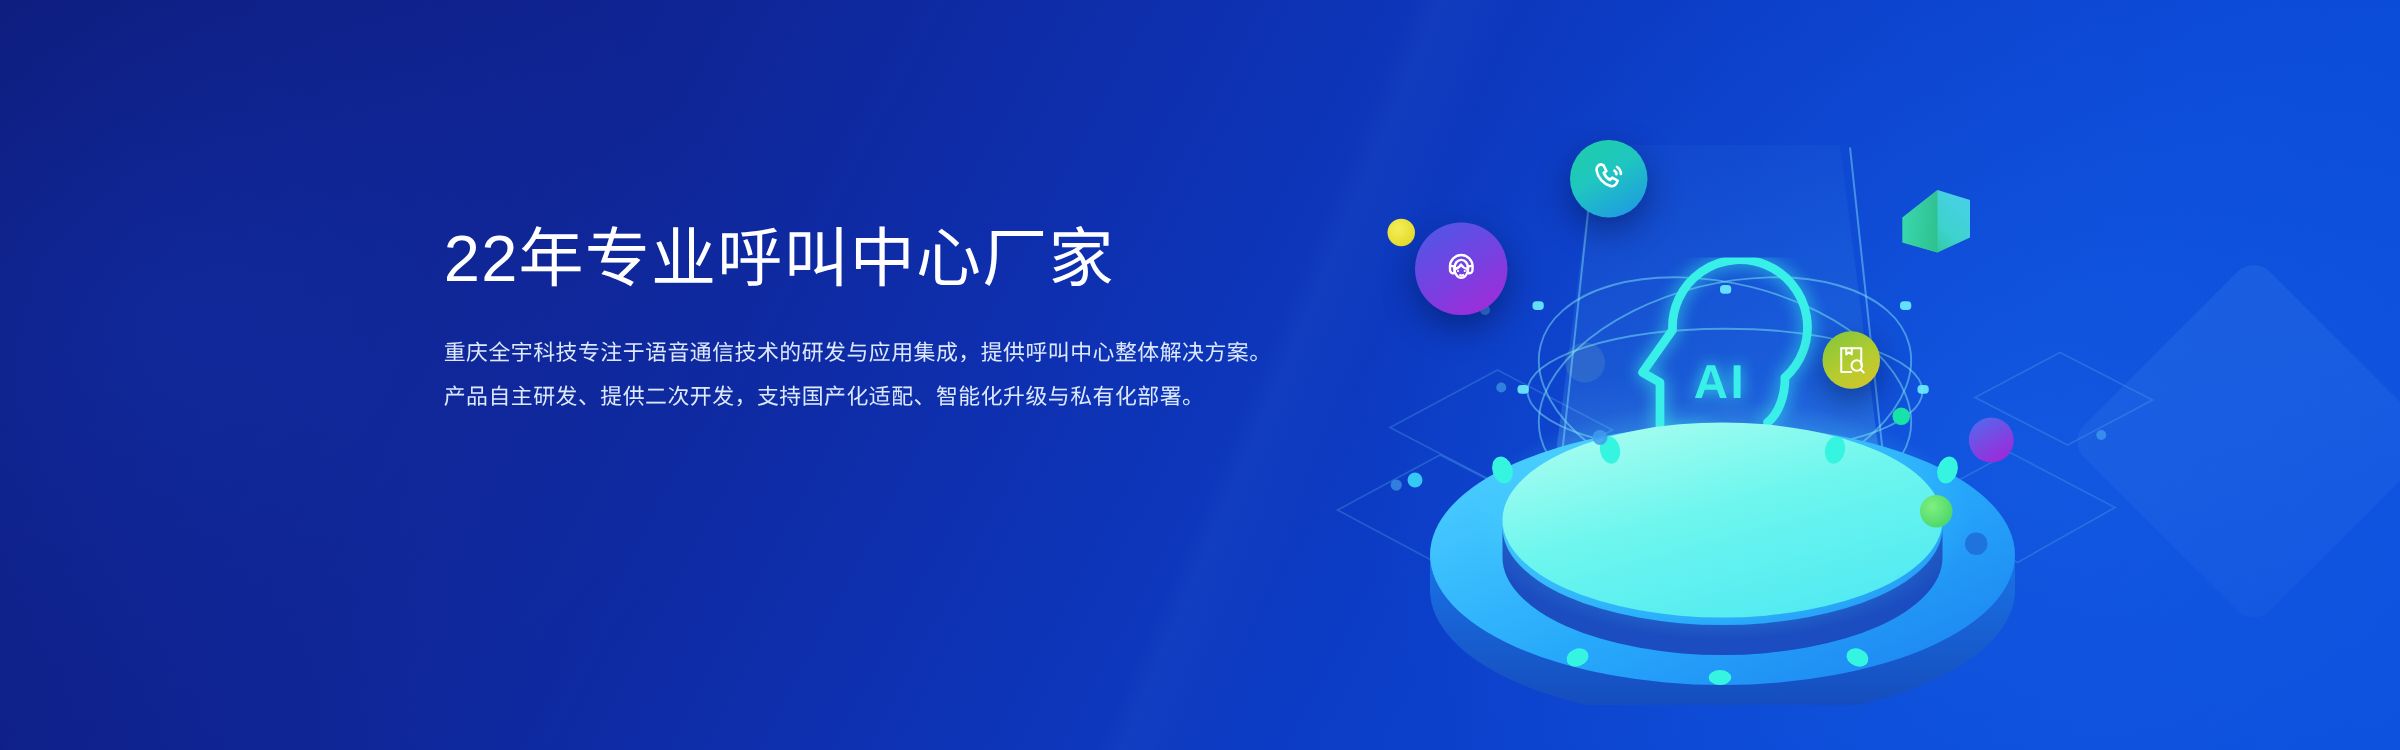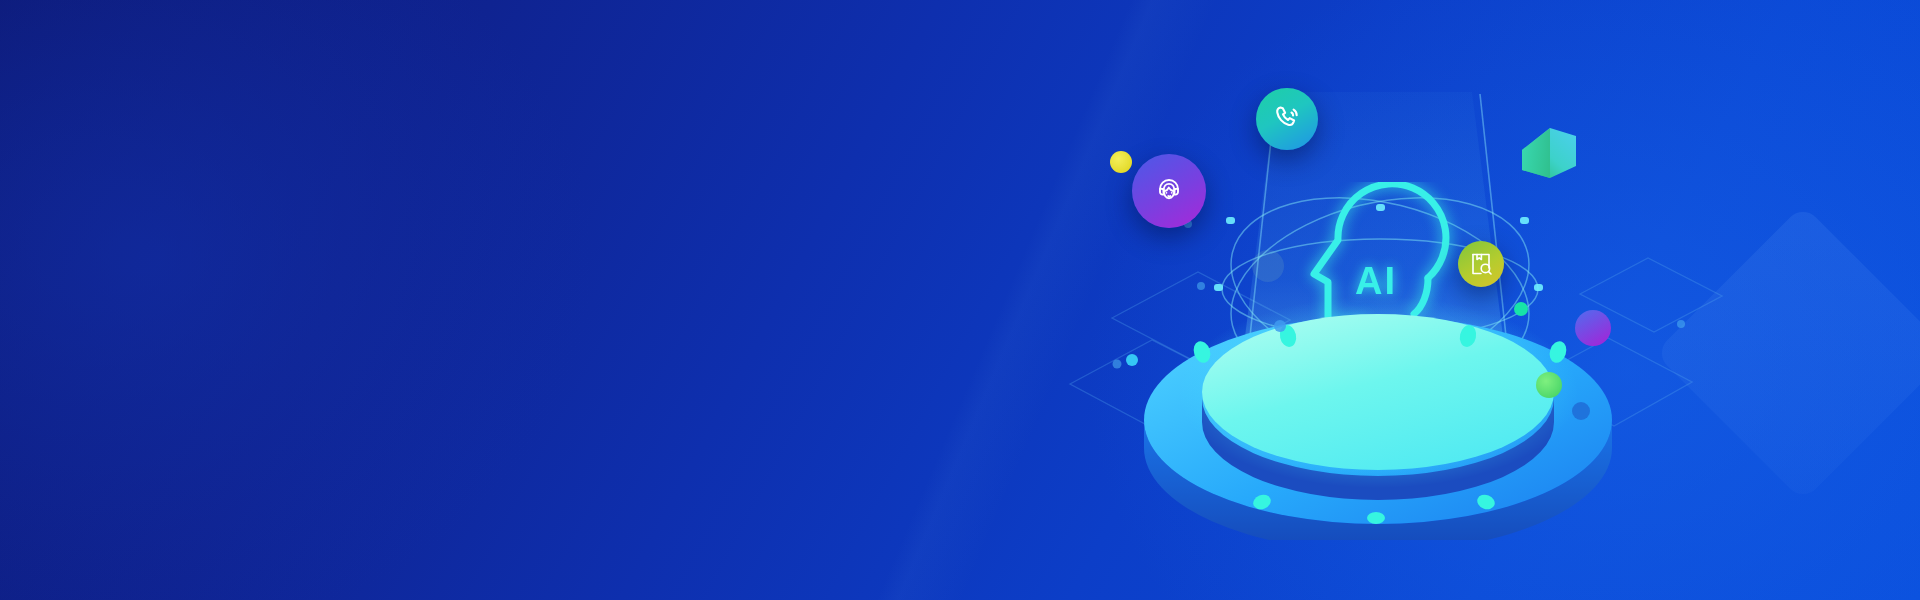--- a/index.html
+++ b/index.html
@@ -84,21 +84,21 @@
     line-height: 2.0;
     color: #dce8fb;
     letter-spacing: .4px;
     max-width: 665px;
   }
 
   
   .stage {
     position: absolute;
     left: 1060px;
-    top: 32px;
+    top: 56px;
     width: 720px;
     height: 520px;
     z-index: 5;
   }
   .stage > * { position: absolute; }
 
   
   .plates { left: 0; top: 0; width: 720px; height: 520px; pointer-events: none; }
 
   
@@ -174,20 +174,24 @@
   <svg class="arcs" viewBox="0 0 1500 900">
     <g fill="none" stroke="#6fa8f5" stroke-opacity="0.30" stroke-width="2">
       <ellipse cx="420" cy="730" rx="760" ry="300"></ellipse>
       <ellipse cx="420" cy="730" rx="700" ry="272"></ellipse>
       <ellipse cx="420" cy="730" rx="640" ry="244"></ellipse>
       <ellipse cx="420" cy="730" rx="580" ry="216"></ellipse>
       <ellipse cx="420" cy="730" rx="520" ry="188"></ellipse>
     </g>
   </svg>
 
+  <div class="copy">
+    <h1 class="headline">22年专业呼叫中心厂家</h1>
+    <p class="subcopy">重庆全宇科技专注于语音通信技术的研发与应用集成，提供呼叫中心整体解决方案。产品自主研发、提供二次开发，支持国产化适配、智能化升级与私有化部署。</p>
+  </div>
 
   <div class="stage">
 
     <svg class="plates" viewBox="0 0 720 520">
       <g fill="none" stroke="#57a8f0" stroke-opacity="0.30" stroke-width="1.4">
         <path d="M10 352 L92 308 L182 354 L100 400 Z"></path>
         <path d="M52 286 L138 240 L230 288 L144 334 Z"></path>
         <path d="M122 398 L206 354 L296 400 L212 446 Z"></path>
         <path d="M340 420 L424 376 L516 424 L432 470 Z"></path>
         <path d="M470 348 L548 306 L632 350 L554 394 Z"></path>

